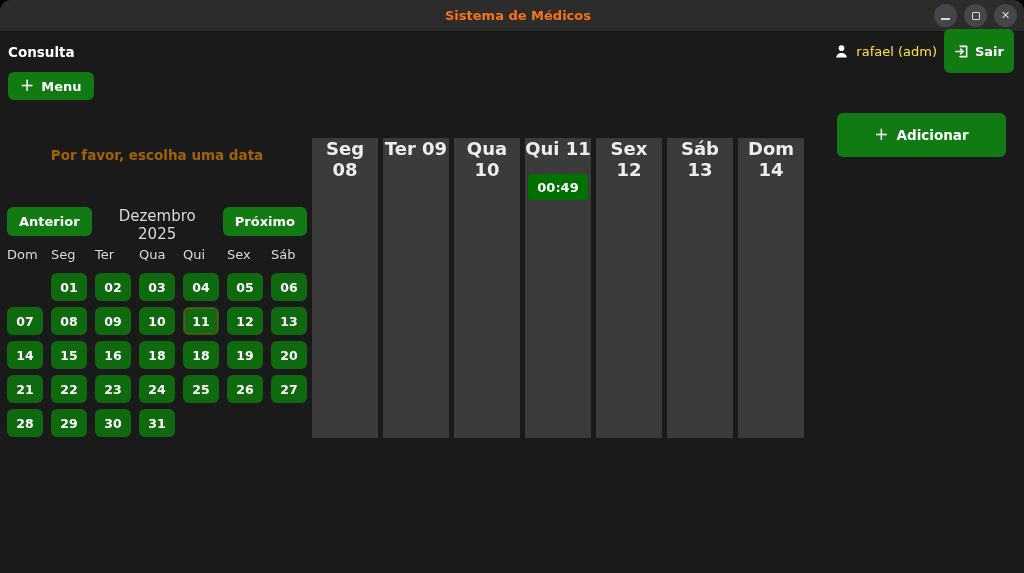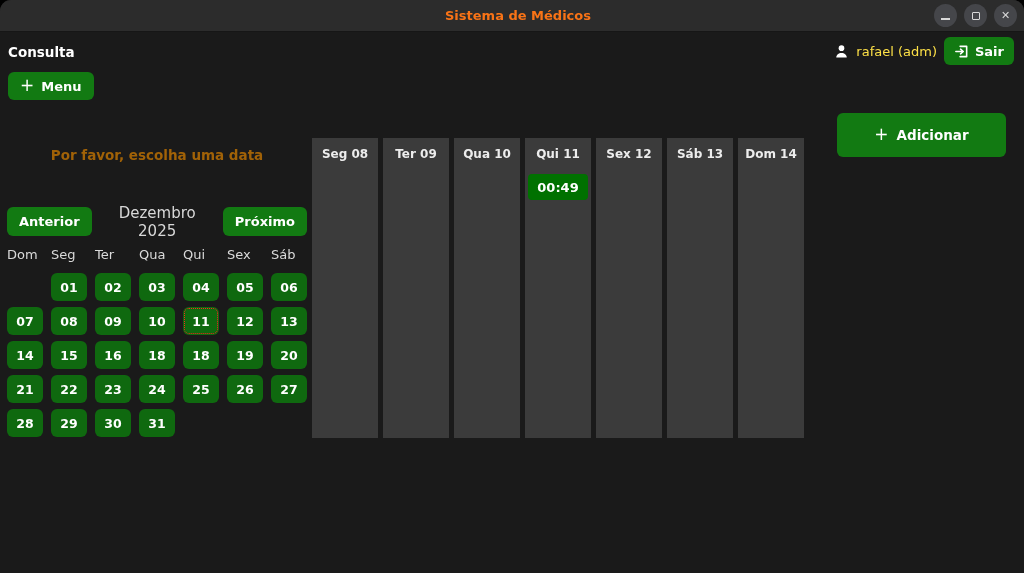--- a/index.html
+++ b/index.html
@@ -51,34 +51,34 @@
   .user-name { color: #fde047; font-size: 13px; }
 
   .btn {
     border: none; cursor: pointer;
     background: var(--accent-green, #127a12);
     color: #ffffff; font-weight: bold; font-size: 13px;
     font-family: inherit;
     border-radius: 6px;
     display: inline-flex; align-items: center; justify-content: center;
   }
-  .sair-btn { height: 28px; padding: 0 10px; gap: 6px; }
+  .sair-btn { height: 44px; padding: 0 10px; gap: 6px; }
   .menu-btn { position: absolute; left: 8px; top: 40px; height: 28px; padding: 0 12px; gap: 7px; }
   .add-btn  { position: absolute; left: 837px; top: 81px; width: 169px; height: 44px; gap: 8px; font-size: 13.5px; }
   .plus-glyph { font-weight: 400; font-size: 17px; line-height: 14px; position: relative; top: -1px; }
 
   
   .calendar { position: absolute; left: 7px; top: 110px; width: 300px; }
   .cal-title {
     padding-top: 5px; text-align: center;
     color: #a16207; font-size: 13.5px; font-weight: bold; height: 21px;
   }
   .cal-nav {
     margin-top: 44px; height: 29px;
-    display: flex; align-items: center; justify-content: center; gap: 9px;
+    display: flex; align-items: flex-start; justify-content: center; gap: 9px;
   }
   .nav-btn { height: 29px; padding: 0 12px; }
   .month-label { color: #d8d8d8; font-size: 15px; width: 114px; text-align: center; }
 
   .weekday-row {
     margin-top: 11px; height: 15px;
     display: grid; grid-template-columns: repeat(7, 36px); gap: 8px;
   }
   .weekday { color: #dadada; font-size: 13px; }
 
@@ -98,22 +98,22 @@
   
   .week-view {
     position: absolute; left: 312px; top: 106px;
     display: flex; gap: 5px;
   }
   .week-col {
     width: 66px; height: 300px;
     background: var(--col-bg, #3b3b3b);
   }
   .week-col-header {
-    height: 28px; padding-top: 9px;
-    text-align: center; color: #ededed; font-size: 12px; font-weight: bold;
+    height: 28px; 
+    text-align: center; color: #ededed; font-size: 18px; font-weight: bold;
   }
   .event-badge {
     display: flex; width: 60px; height: 26px; margin: 8px 3px 0 3px;
     background: var(--badge-green, #007100);
     border-radius: 4px; font-size: 13px;
   }
 </style>
 </head>
 <body>
 

